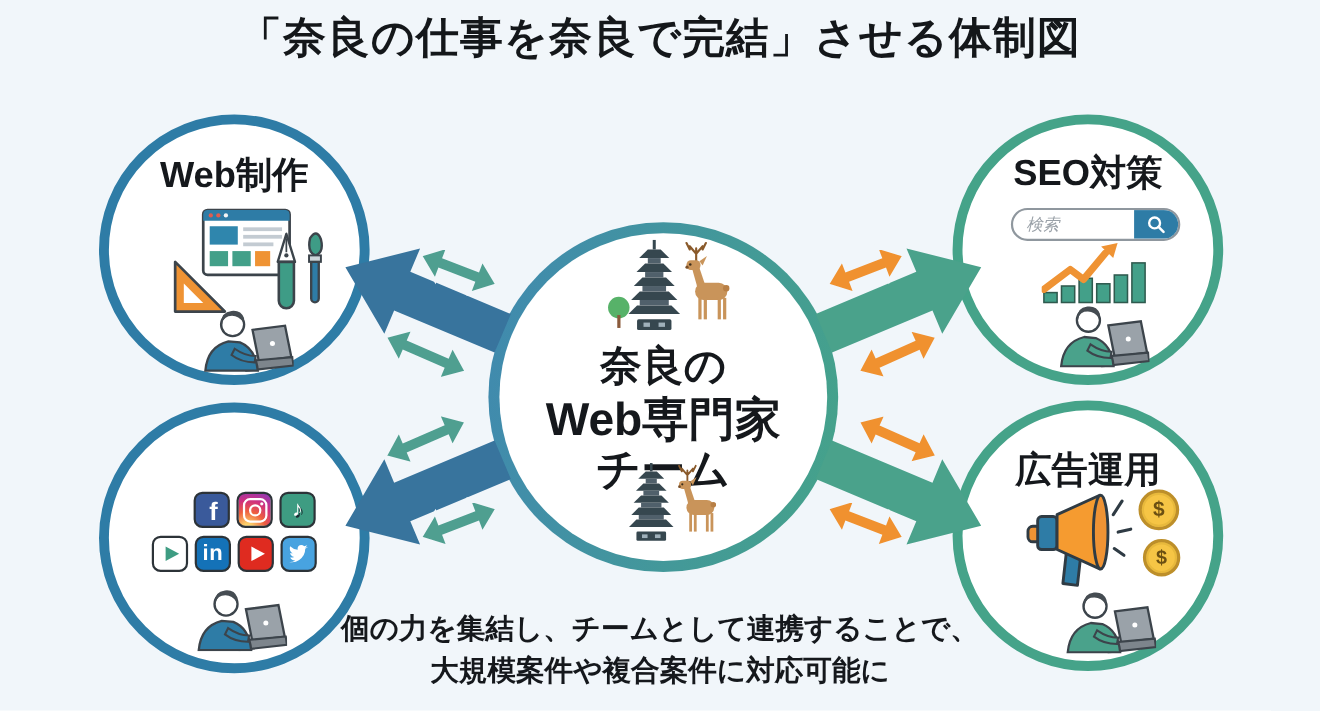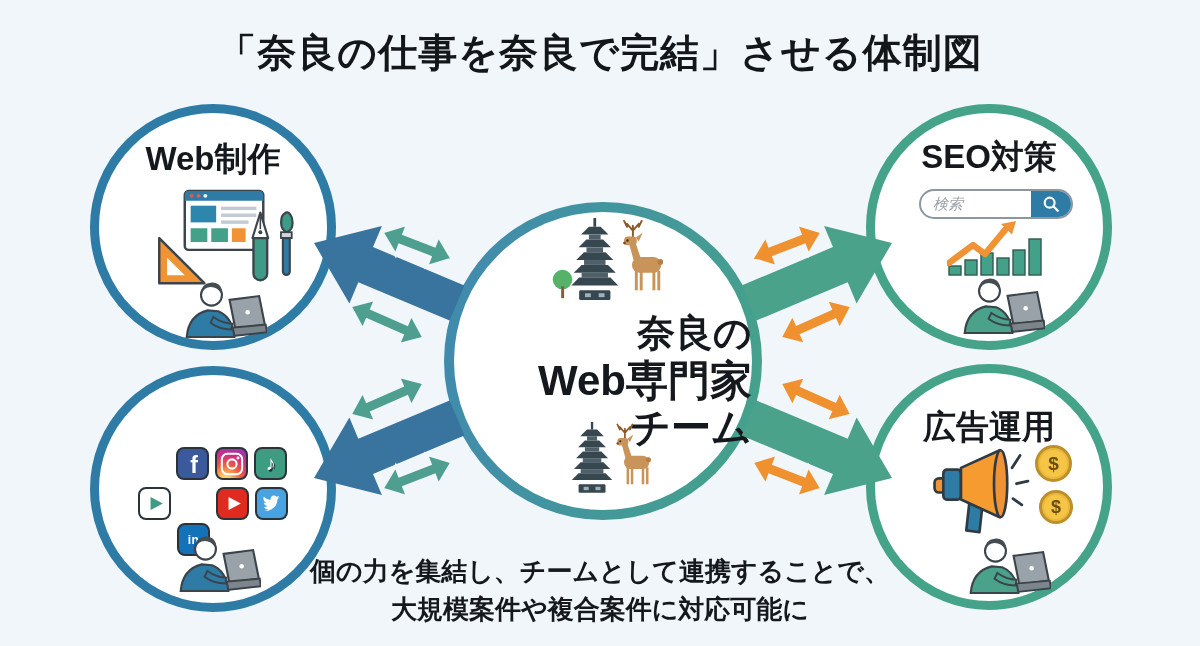--- a/index.html
+++ b/index.html
@@ -2,42 +2,42 @@
 <html lang="ja" style="--background: #f1f6fa; --title-text: #14171a; --label-text: #15181c; --footer-text: #15181c; --ring-blue: #2e7ca6; --ring-green: #45a389; --center-ring-left: #4089b0; --center-ring-right: #45a389; --arrow-blue: #38749d; --arrow-teal: #4f9f90; --arrow-green: #4aa28b; --arrow-orange: #f0912f; --person-blue: #2e7ca6; --person-green: #4aa28b;"><head>
 <meta charset="utf-8">
 <style>
   html,body{margin:0;padding:0;}
   .canvas{
     position:relative;width:1200px;height:646px;overflow:hidden;
     background:var(--background,#f1f6fa);
     font-family:"Liberation Sans","DejaVu Sans",sans-serif;
   }
   .title{
-    position:absolute;top:26px;left:0;width:100%;margin:0;text-align:center;
+    position:absolute;top:7px;left:0;width:100%;margin:0;text-align:center;
     font-size:39px;font-weight:900;letter-spacing:1px;color:var(--title-text,#14171a);
   }
   
   .node{position:absolute;box-sizing:border-box;border-radius:50%;background:#fff;z-index:2;}
   .node.blue{border:9px solid var(--ring-blue,#2e7ca6);}
   .node.green{border:9px solid var(--ring-green,#45a389);}
   .node-web{left:90px;top:104px;width:246px;height:246px;}
   .node-seo{left:866px;top:104px;width:246px;height:246px;}
   .node-sns{left:90px;top:366px;width:246px;height:246px;}
   .node-ad{left:866px;top:364px;width:246px;height:246px;}
   .node-label{position:absolute;left:0;width:100%;text-align:center;font-weight:800;
     font-size:33px;color:var(--label-text,#15181c);}
   .node-web .node-label{top:24px;}
   .node-seo .node-label{top:22px;}
   .node-sns .node-label{top:26px;}
   .node-ad  .node-label{top:32px;}
 
   .center-ring{position:absolute;left:444px;top:202px;width:318px;height:318px;border-radius:50%;
     background:linear-gradient(100deg,var(--center-ring-left,#4089b0),var(--center-ring-right,#45a389));z-index:2;}
   .center-inner{position:absolute;left:10px;top:10px;right:10px;bottom:10px;border-radius:50%;background:#fff;}
-  .center-text{position:absolute;top:98px;left:0;width:100%;text-align:right;font-weight:800;
+  .center-text{position:absolute;top:98px;left:0;width:100%;text-align:center;font-weight:800;
     color:var(--label-text,#15181c);line-height:47px;}
   .center-text .l1{font-size:38px;}
   .center-text .l2{font-size:42px;}
   .center-text .l3{font-size:40px;}
   .shrine-top{position:absolute;top:6px;left:50%;transform:translateX(-46%);}
   .shrine-bottom{position:absolute;bottom:4px;left:50%;transform:translateX(-50%);}
 
   .footer{position:absolute;top:552px;left:0;width:100%;text-align:center;font-weight:800;
     font-size:26px;line-height:38px;color:var(--footer-text,#15181c);}
 
@@ -64,21 +64,21 @@
   .sns-row{position:absolute;display:flex;gap:6px;}
   .sns-r1{left:77px;top:72px;}
   .sns-r2{left:39px;top:112px;}
   .sicon{width:33px;height:33px;box-sizing:border-box;border-radius:8px;border:2px solid #2c3338;
     display:flex;align-items:center;justify-content:center;color:#fff;font-weight:800;}
   .sicon.fb{background:#3a5a9b;font-size:23px;padding-left:3px;padding-top:4px;}
   .sicon.ig{background:radial-gradient(circle at 28% 110%, #fdd36b 12%, #ee5f3e 42%, #cf2f7f 68%, #9139b5 95%);}
   .sicon.tk{background:#3e9c82;font-size:20px;}
   .sicon.tk b{text-shadow:1.5px 1.5px 0 #1d2b33;font-weight:800;}
   .sicon.pl{background:#fff;}
-  .sicon.li{background:#1472b8;font-size:12px;letter-spacing:.5px;margin-top:36px;}
+  .sicon.li{background:#1472b8;font-size:20px;letter-spacing:.5px;}
   .sicon.yt{background:#df2b20;}
   .sicon.tw{background:#48a3e0;}
 
   
   .mega{position:absolute;left:56px;top:70px;}
   .coin{position:absolute;border-radius:50%;background:#f6c545;border:3px solid #bd8f2a;
     color:#6b4f12;font-weight:800;display:flex;align-items:center;justify-content:center;
     box-shadow:inset 0 0 0 2px #e8b93c;box-sizing:border-box;}
   .coin1{left:160px;top:72px;width:37px;height:37px;font-size:19px;}
   .coin2{left:164px;top:117px;width:34px;height:34px;font-size:18px;}

